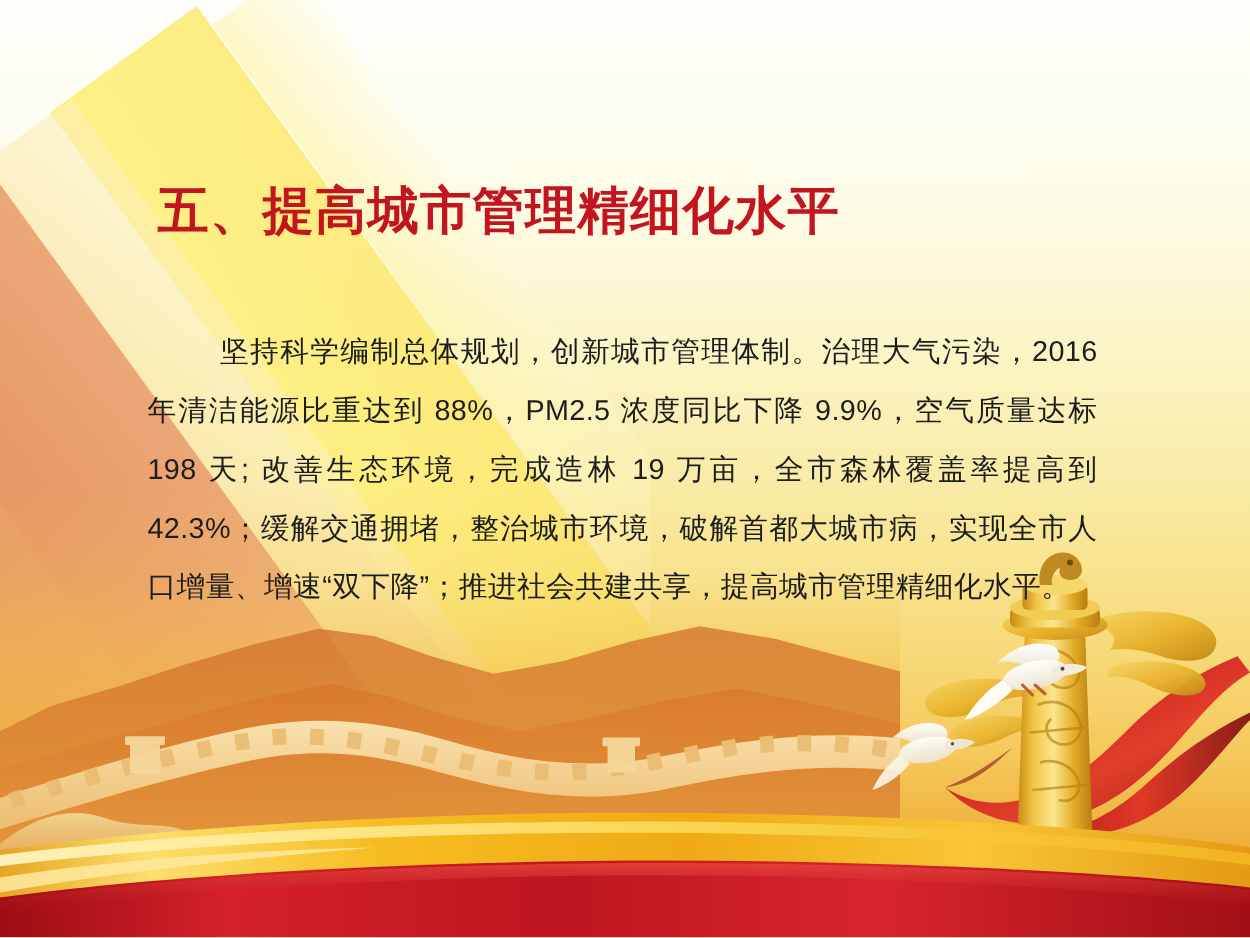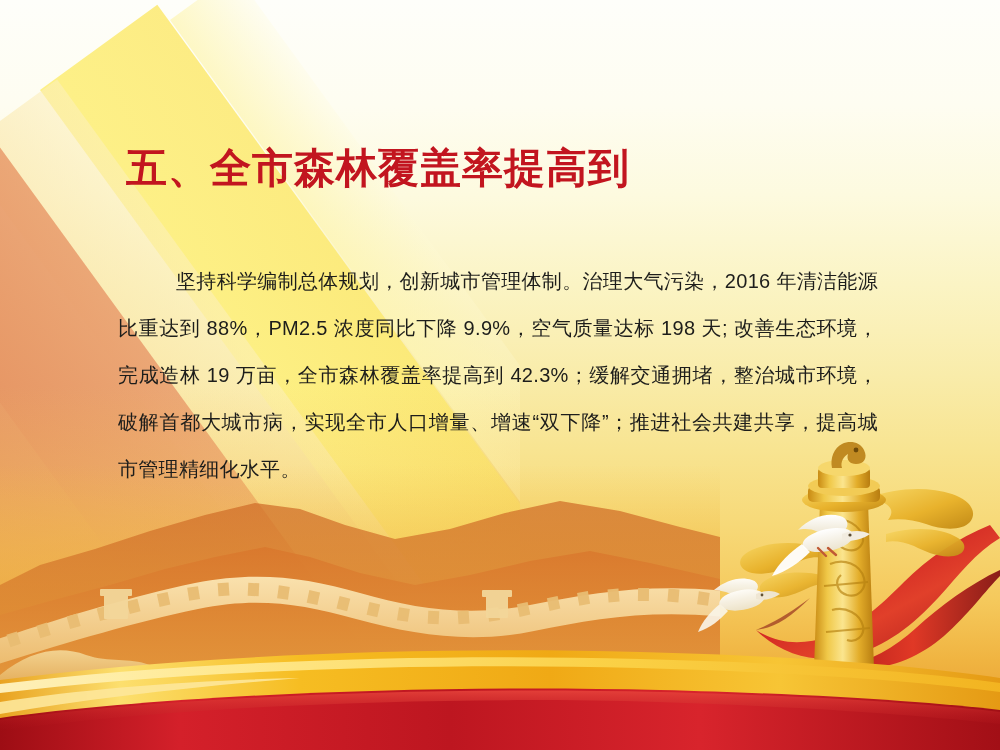--- a/index.html
+++ b/index.html
@@ -112,21 +112,21 @@
     letter-spacing: 1px;
     white-space: nowrap;
     z-index: 20;
   }
   .body-text {
     position: absolute;
     left: 118px; top: 258px;
     width: 760px;
     z-index: 20;
     color: #1d1d1b;
-    font-size: 20px;
+    font-size: 23px;
     line-height: 47px;
     letter-spacing: 0.3px;
   }
   .body-text p {
     margin: 0;
     text-indent: 58px;
     text-align: justify;
     text-justify: inter-character;
   }
 </style>
@@ -336,19 +336,19 @@
 
       <path d="M0,44 C180,22 420,13 640,19 C800,23 920,32 1000,43 L1000,52 C915,41 796,32 638,28 C420,22 180,31 0,53 Z" fill="url(#goldWave2)" opacity="0.95"></path>
 
       <path d="M0,78 C160,56 420,44 660,50 C820,54 930,62 1000,70 L1000,110 L0,110 Z" fill="url(#redWave)"></path>
       <path d="M0,80 C160,58 420,46 660,52 C820,56 930,64 1000,72 L1000,84 C920,75 812,67 658,62 C420,55 160,68 0,91 Z" fill="url(#redWaveTop)"></path>
 
       <path d="M0,62 C90,48 200,40 300,38 C200,46 92,58 0,74 Z" fill="#fde79a" opacity="0.9"></path>
     </svg>
   </div>
 
-  <div class="title">五、全市森林覆盖率提高到</div>
+  <div class="title">五、提高城市管理精细化水平</div>
 
   <div class="body-text">
     <p>坚持科学编制总体规划，创新城市管理体制。治理大气污染，2016 年清洁能源比重达到 88%，PM2.5 浓度同比下降 9.9%，空气质量达标 198 天; 改善生态环境，完成造林 19 万亩，全市森林覆盖率提高到 42.3%；缓解交通拥堵，整治城市环境，破解首都大城市病，实现全市人口增量、增速“双下降”；推进社会共建共享，提高城市管理精细化水平。</p>
   </div>
 
 </div>
 
 </body></html>

